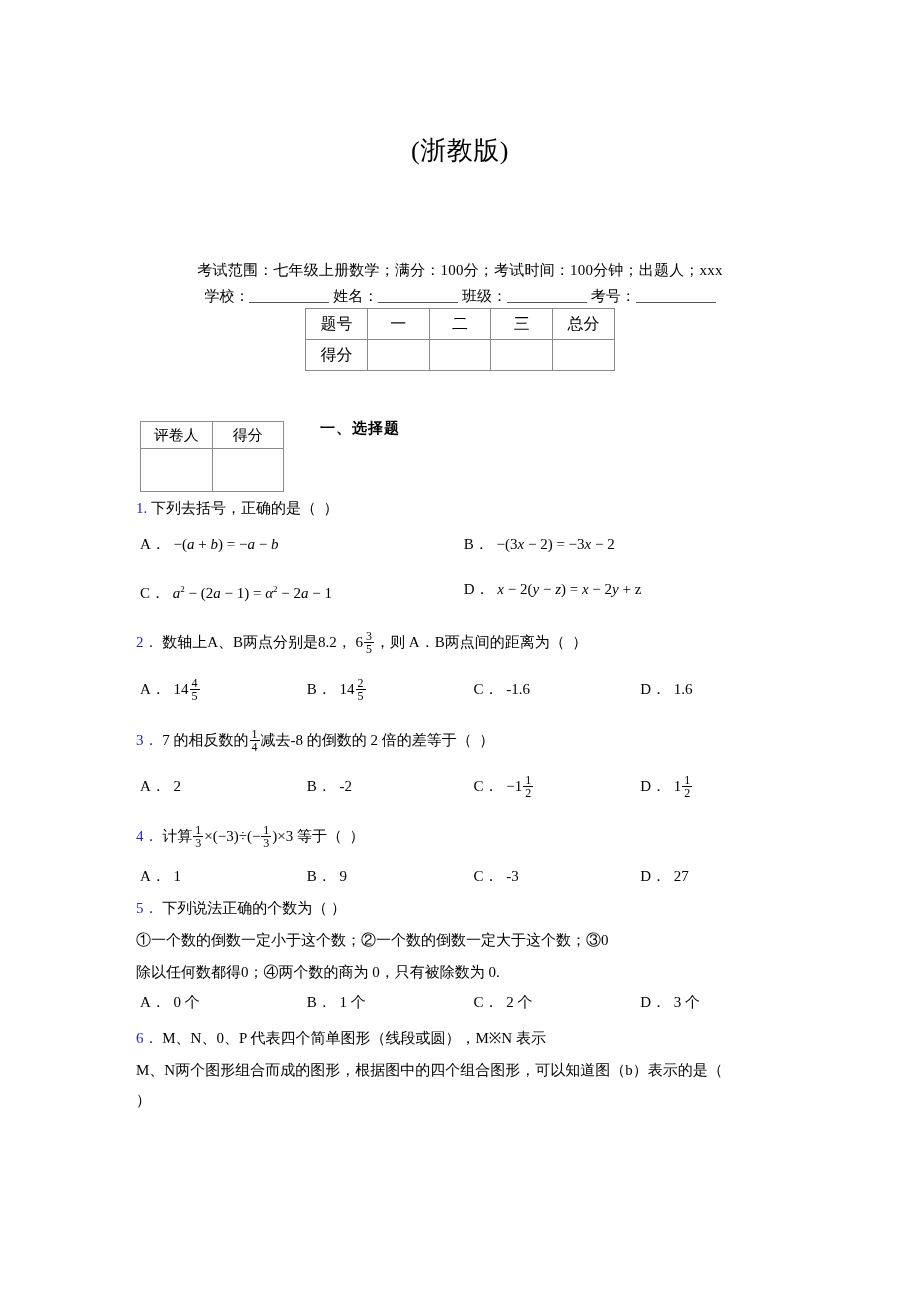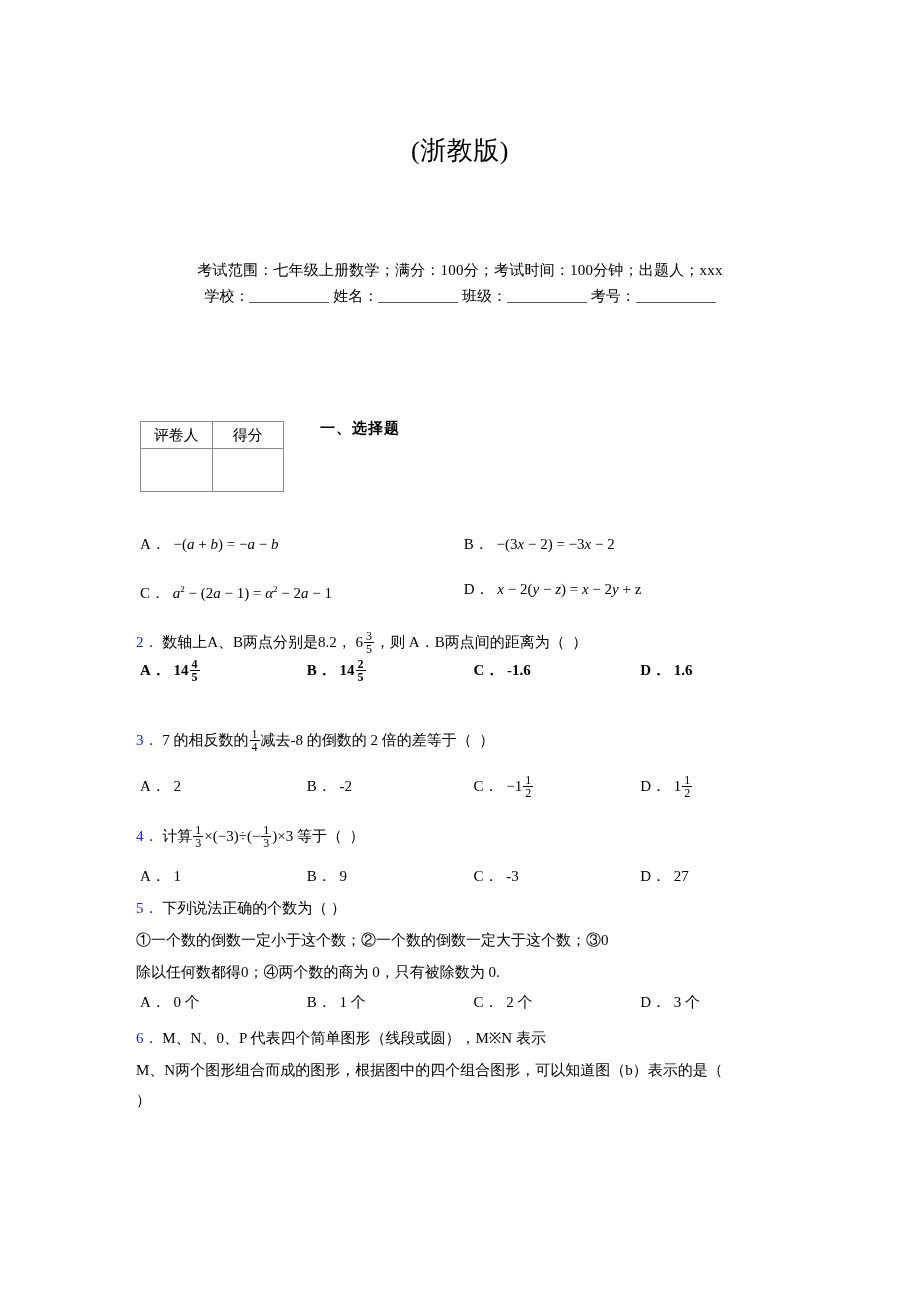--- a/index.html
+++ b/index.html
@@ -195,36 +195,58 @@
   <div class="edition">(浙教版)</div>
   <div class="exam-info">考试范围：七年级上册数学；满分：100分；考试时间：100分钟；出题人；xxx</div>
 
   <div class="fillin-line">
     <span>学校：</span><span class="blank"></span>
     <span>姓名：</span><span class="blank"></span>
     <span>班级：</span><span class="blank"></span>
     <span>考号：</span><span class="blank"></span>
   </div>
 
+  <table class="score-table">
+    <tbody>
+        <tr>
+      <td class="lbl">题号</td>
+      <td class="col">一</td>
+      <td class="col">二</td>
+      <td class="col">三</td>
+      <td class="col">总分</td>
+    </tr>
+    <tr>
+      <td class="lbl">得分</td>
+      <td class="col"></td>
+      <td class="col"></td>
+      <td class="col"></td>
+      <td class="col"></td>
+    </tr>
+  </tbody>
+    </table>
 
   <table class="grader-table">
     <tbody>
         <tr class="head">
       <td>评卷人</td>
       <td>得分</td>
     </tr>
     <tr class="body">
       <td></td>
       <td></td>
     </tr>
   </tbody>
     </table>
 
   <div class="section-heading">一、选择题</div>
 
+  <div class="q" style="top:494px;">
+    <span class="qnum">1.</span>
+    <span class="stem">下列去括号，正确的是（&nbsp;&nbsp;）</span>
+  </div>
   <div class="opts two" style="top:530px;">
     <span class="opt">
       <span class="lbl-a">A．</span>
       <span class="math"><span class="op">−</span><span class="paren">(</span>a<span class="op"> + </span>b<span class="paren">)</span><span class="op"> = −</span>a<span class="op"> − </span>b</span>
     </span>
     <span class="opt">
       <span class="lbl-a">B．</span>
       <span class="math"><span class="op">−</span><span class="paren">(</span><span class="num">3</span>x<span class="op"> − </span><span class="num">2</span><span class="paren">)</span><span class="op"> = −</span><span class="num">3</span>x<span class="op"> − </span><span class="num">2</span></span>
     </span>
   </div>
@@ -236,21 +258,21 @@
     <span class="opt">
       <span class="lbl-a">D．</span>
       <span class="math">x<span class="op"> − </span><span class="num">2</span><span class="paren">(</span>y<span class="op"> − </span>z<span class="paren">)</span><span class="op"> = </span>x<span class="op"> − </span><span class="num">2</span>y<span class="op"> + </span><span style="font-style:normal;">z</span></span>
     </span>
   </div>
 
   <div class="q" style="top:628px;">
     <span class="qnum">2．</span>
     <span class="stem">数轴上A、B两点分别是8.2，&nbsp;<span class="mixed">6<span class="frac"><span class="n">3</span><span class="d">5</span></span></span>，则 A．B两点间的距离为（&nbsp;&nbsp;）</span>
   </div>
-  <div class="opts four" style="top:656px;font-weight:bold;">
+  <div class="opts four" style="top:675px;">
     <span class="opt">
       <span class="lbl-a">A．</span>
       <span class="mixed">14<span class="frac"><span class="n">4</span><span class="d">5</span></span></span>
     </span>
     <span class="opt">
       <span class="lbl-a">B．</span>
       <span class="mixed">14<span class="frac"><span class="n">2</span><span class="d">5</span></span></span>
     </span>
     <span class="opt">
       <span class="lbl-a">C．</span>

